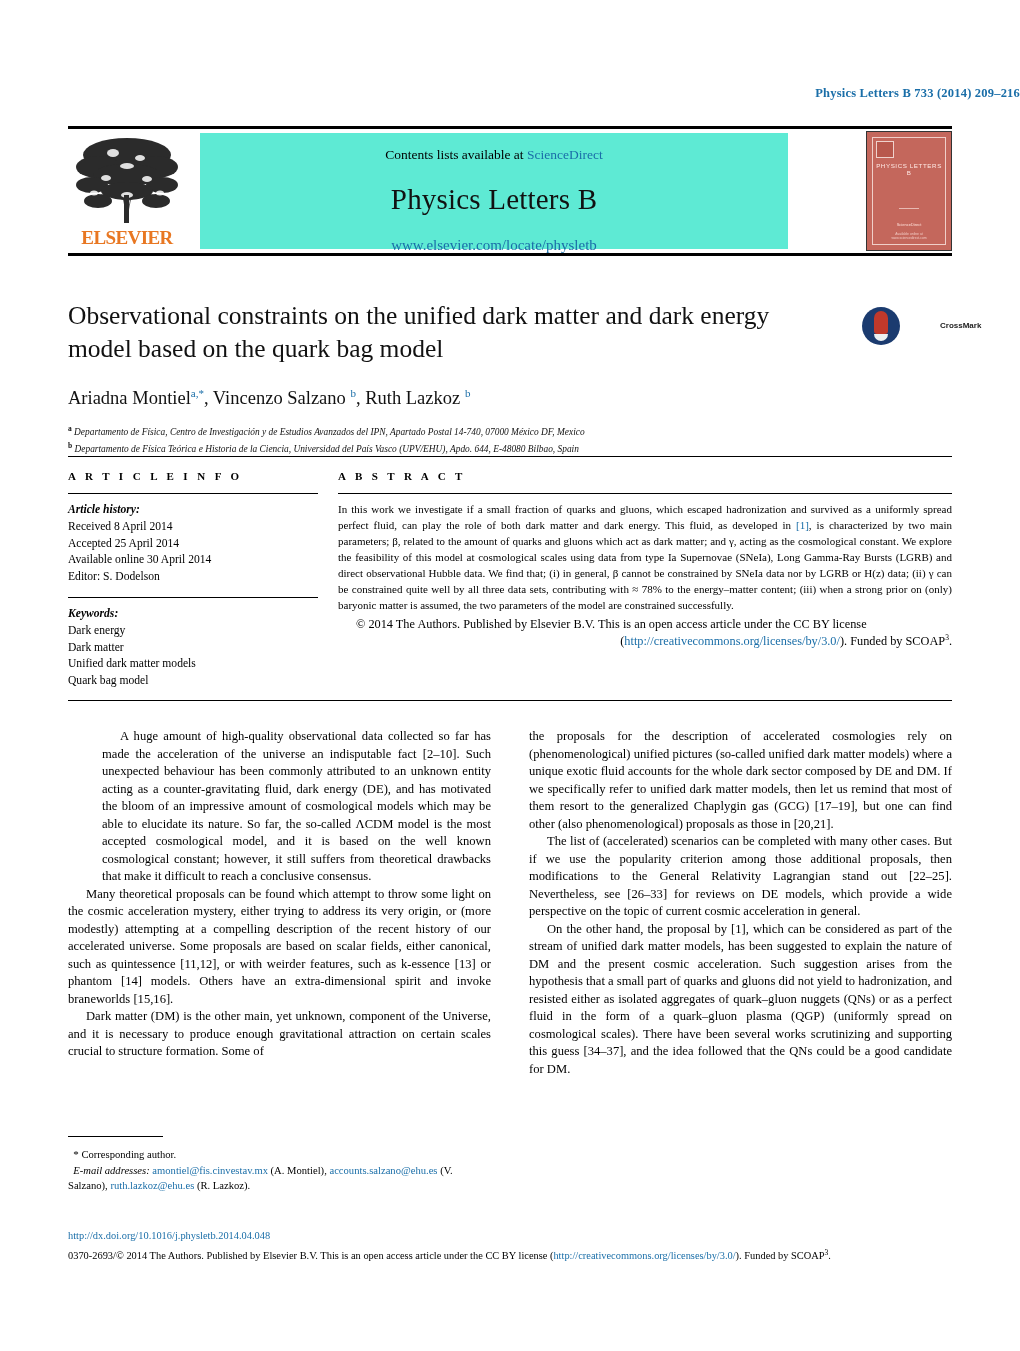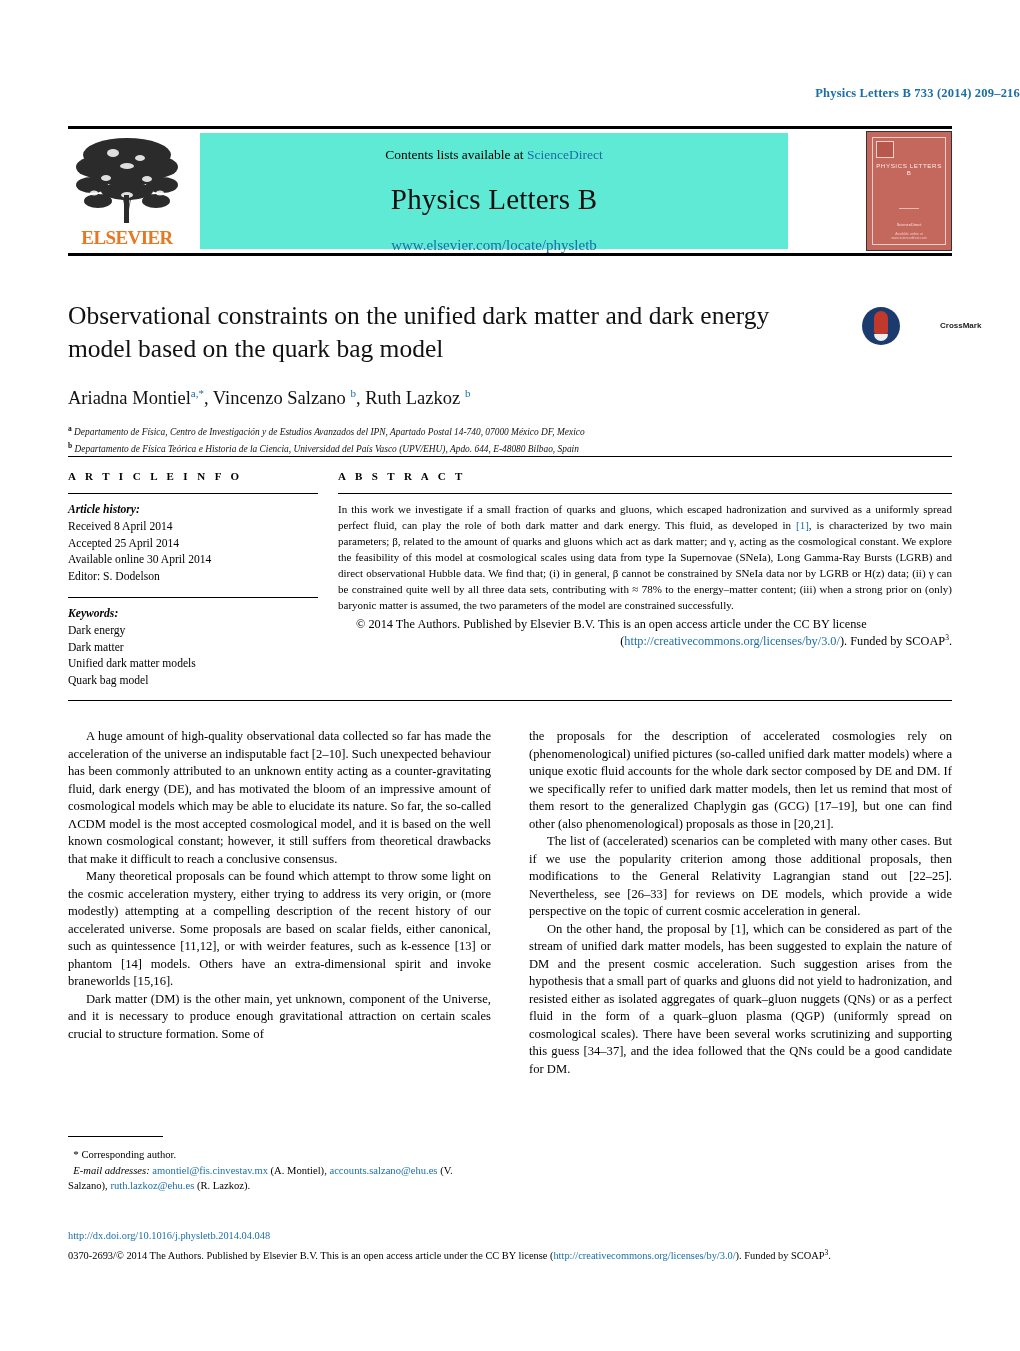--- a/index.html
+++ b/index.html
@@ -296,21 +296,21 @@
   }
   .col.left  { left: 68px; }
   .col.right { left: 529px; }
   .col h2 {
     font-size: 13.2px;
     font-weight: bold;
     margin: 0 0 18px 0;
     font-family: "Liberation Serif", serif;
   }
   .col p { margin: 0; text-indent: 18px; }
-  .col p.first { text-indent: 18px; }
+  .col p.first { text-indent: 18px; margin-left: 34px; }
 
   
   .footnote {
     position: absolute;
     left: 68px;
     top: 1136px;
     width: 423px;
     font-size: 10.6px;
     line-height: 1.48;
   }

